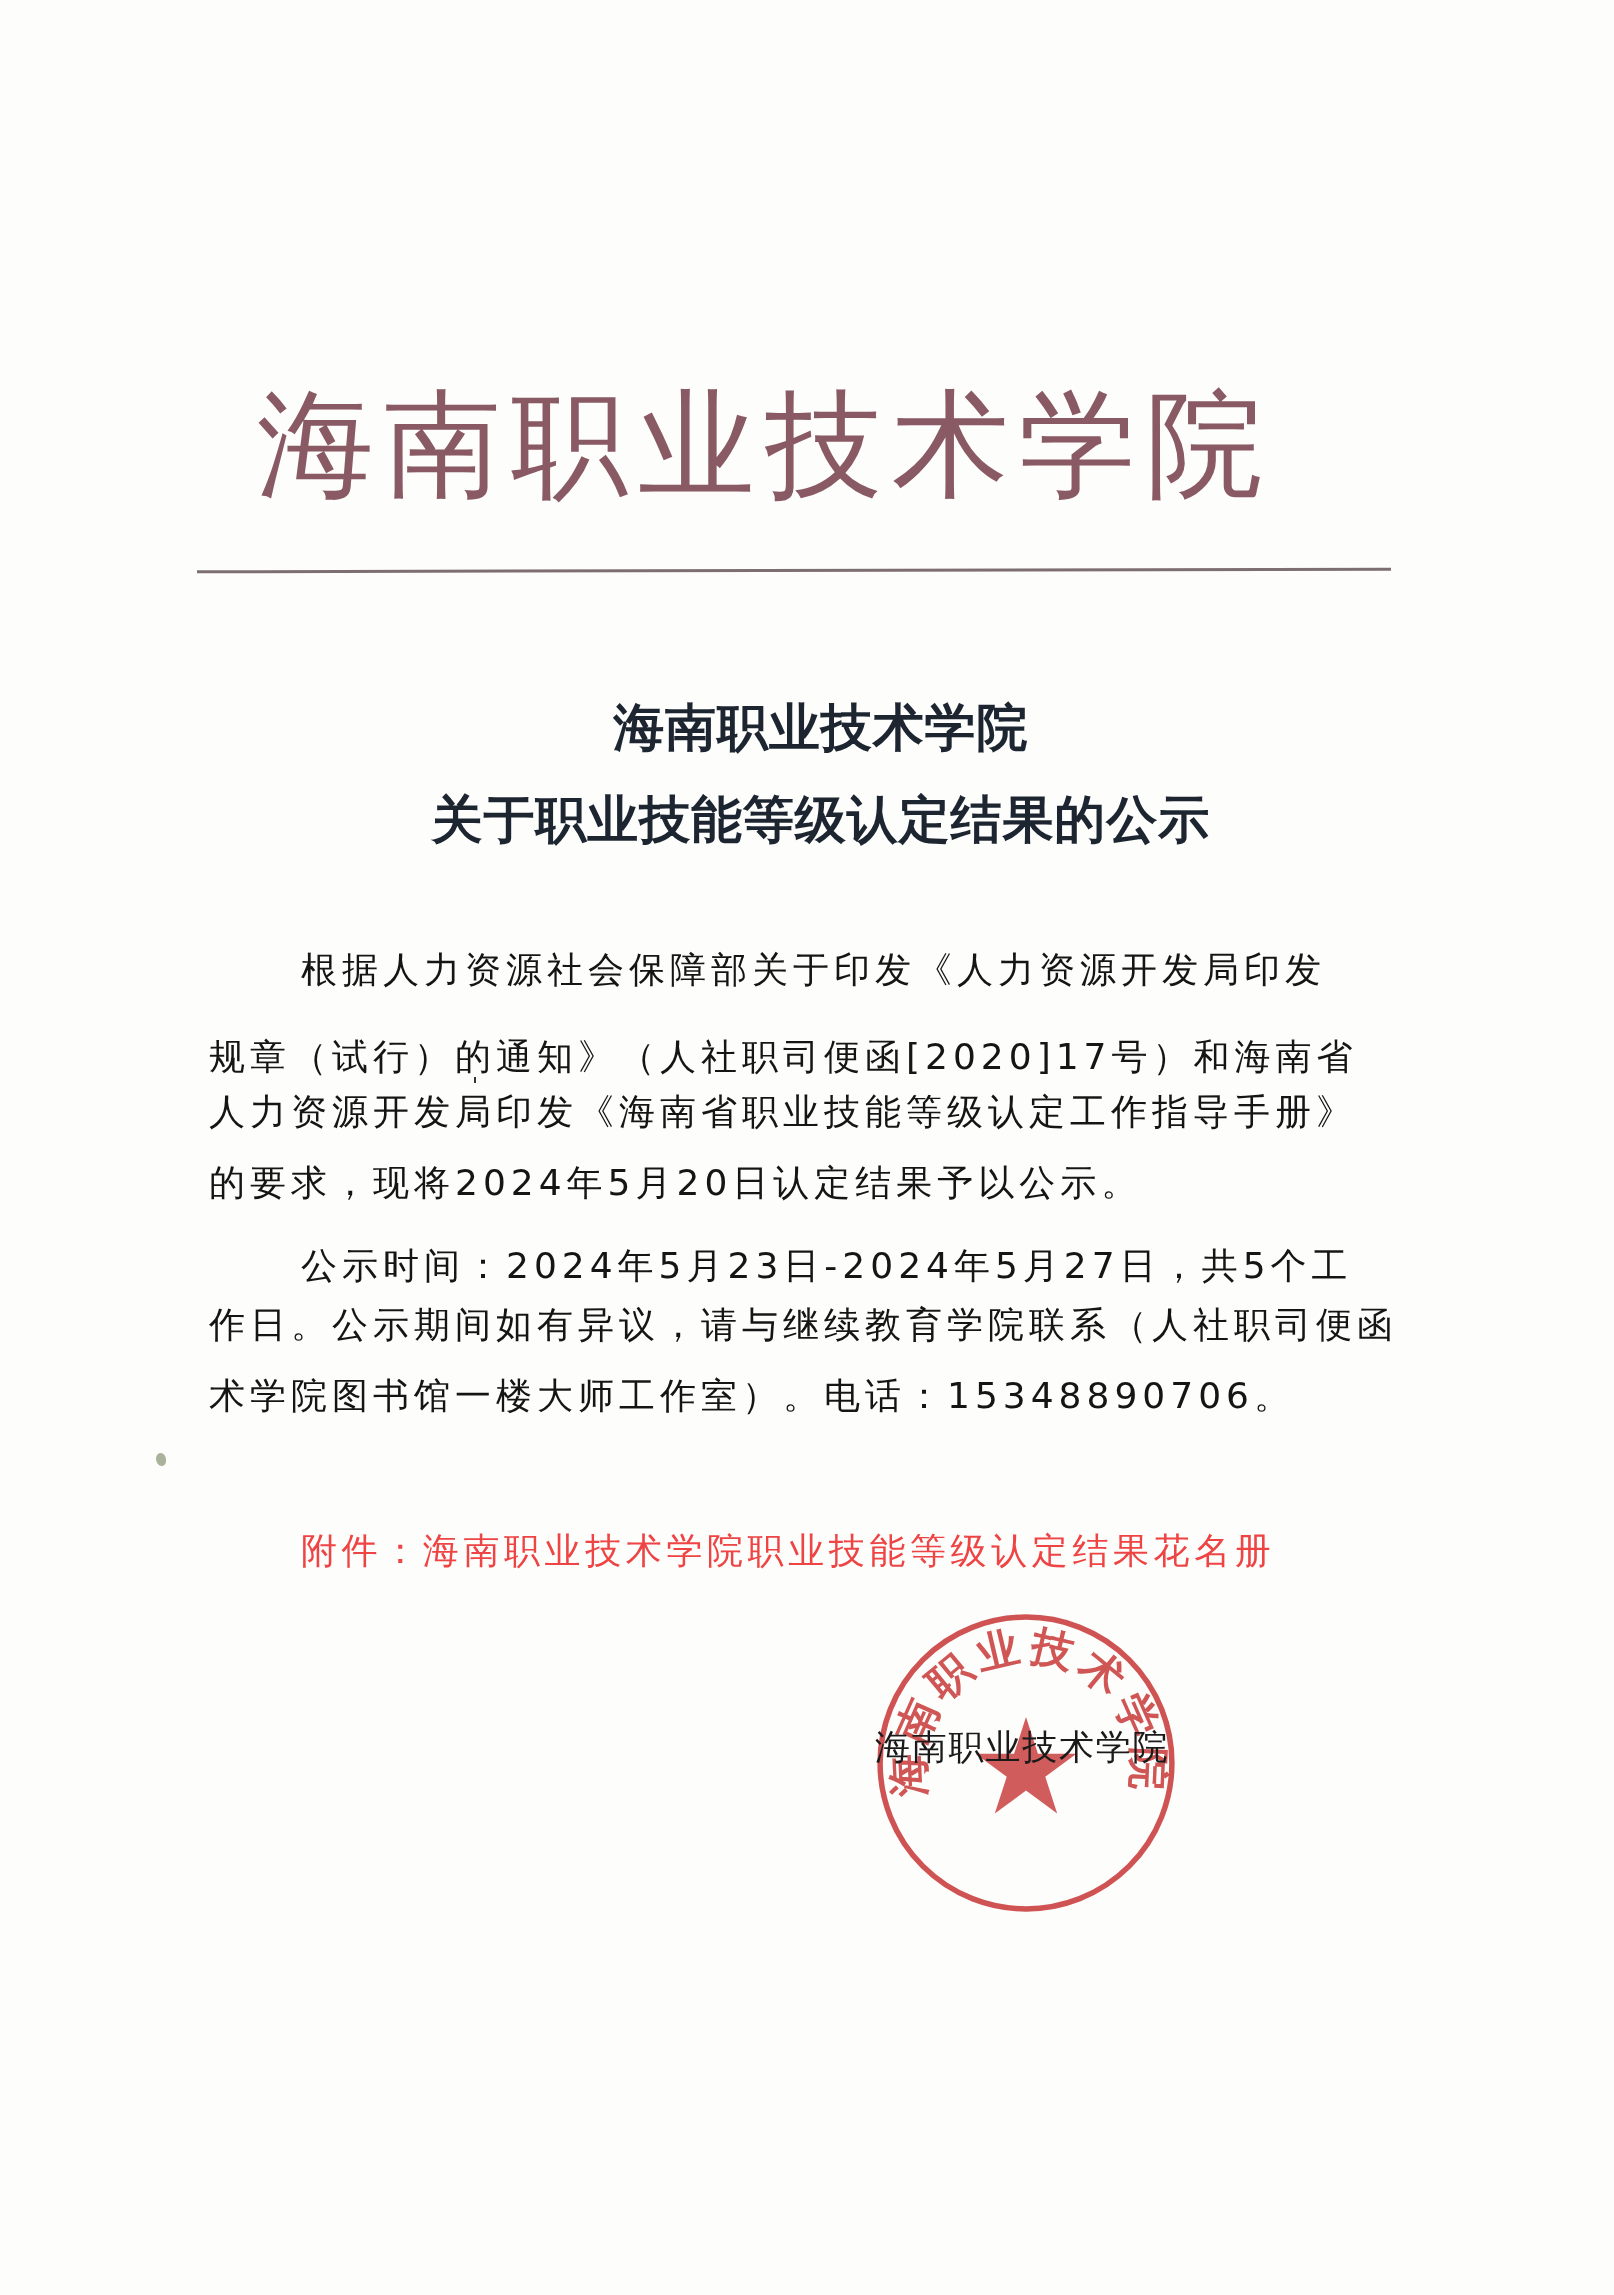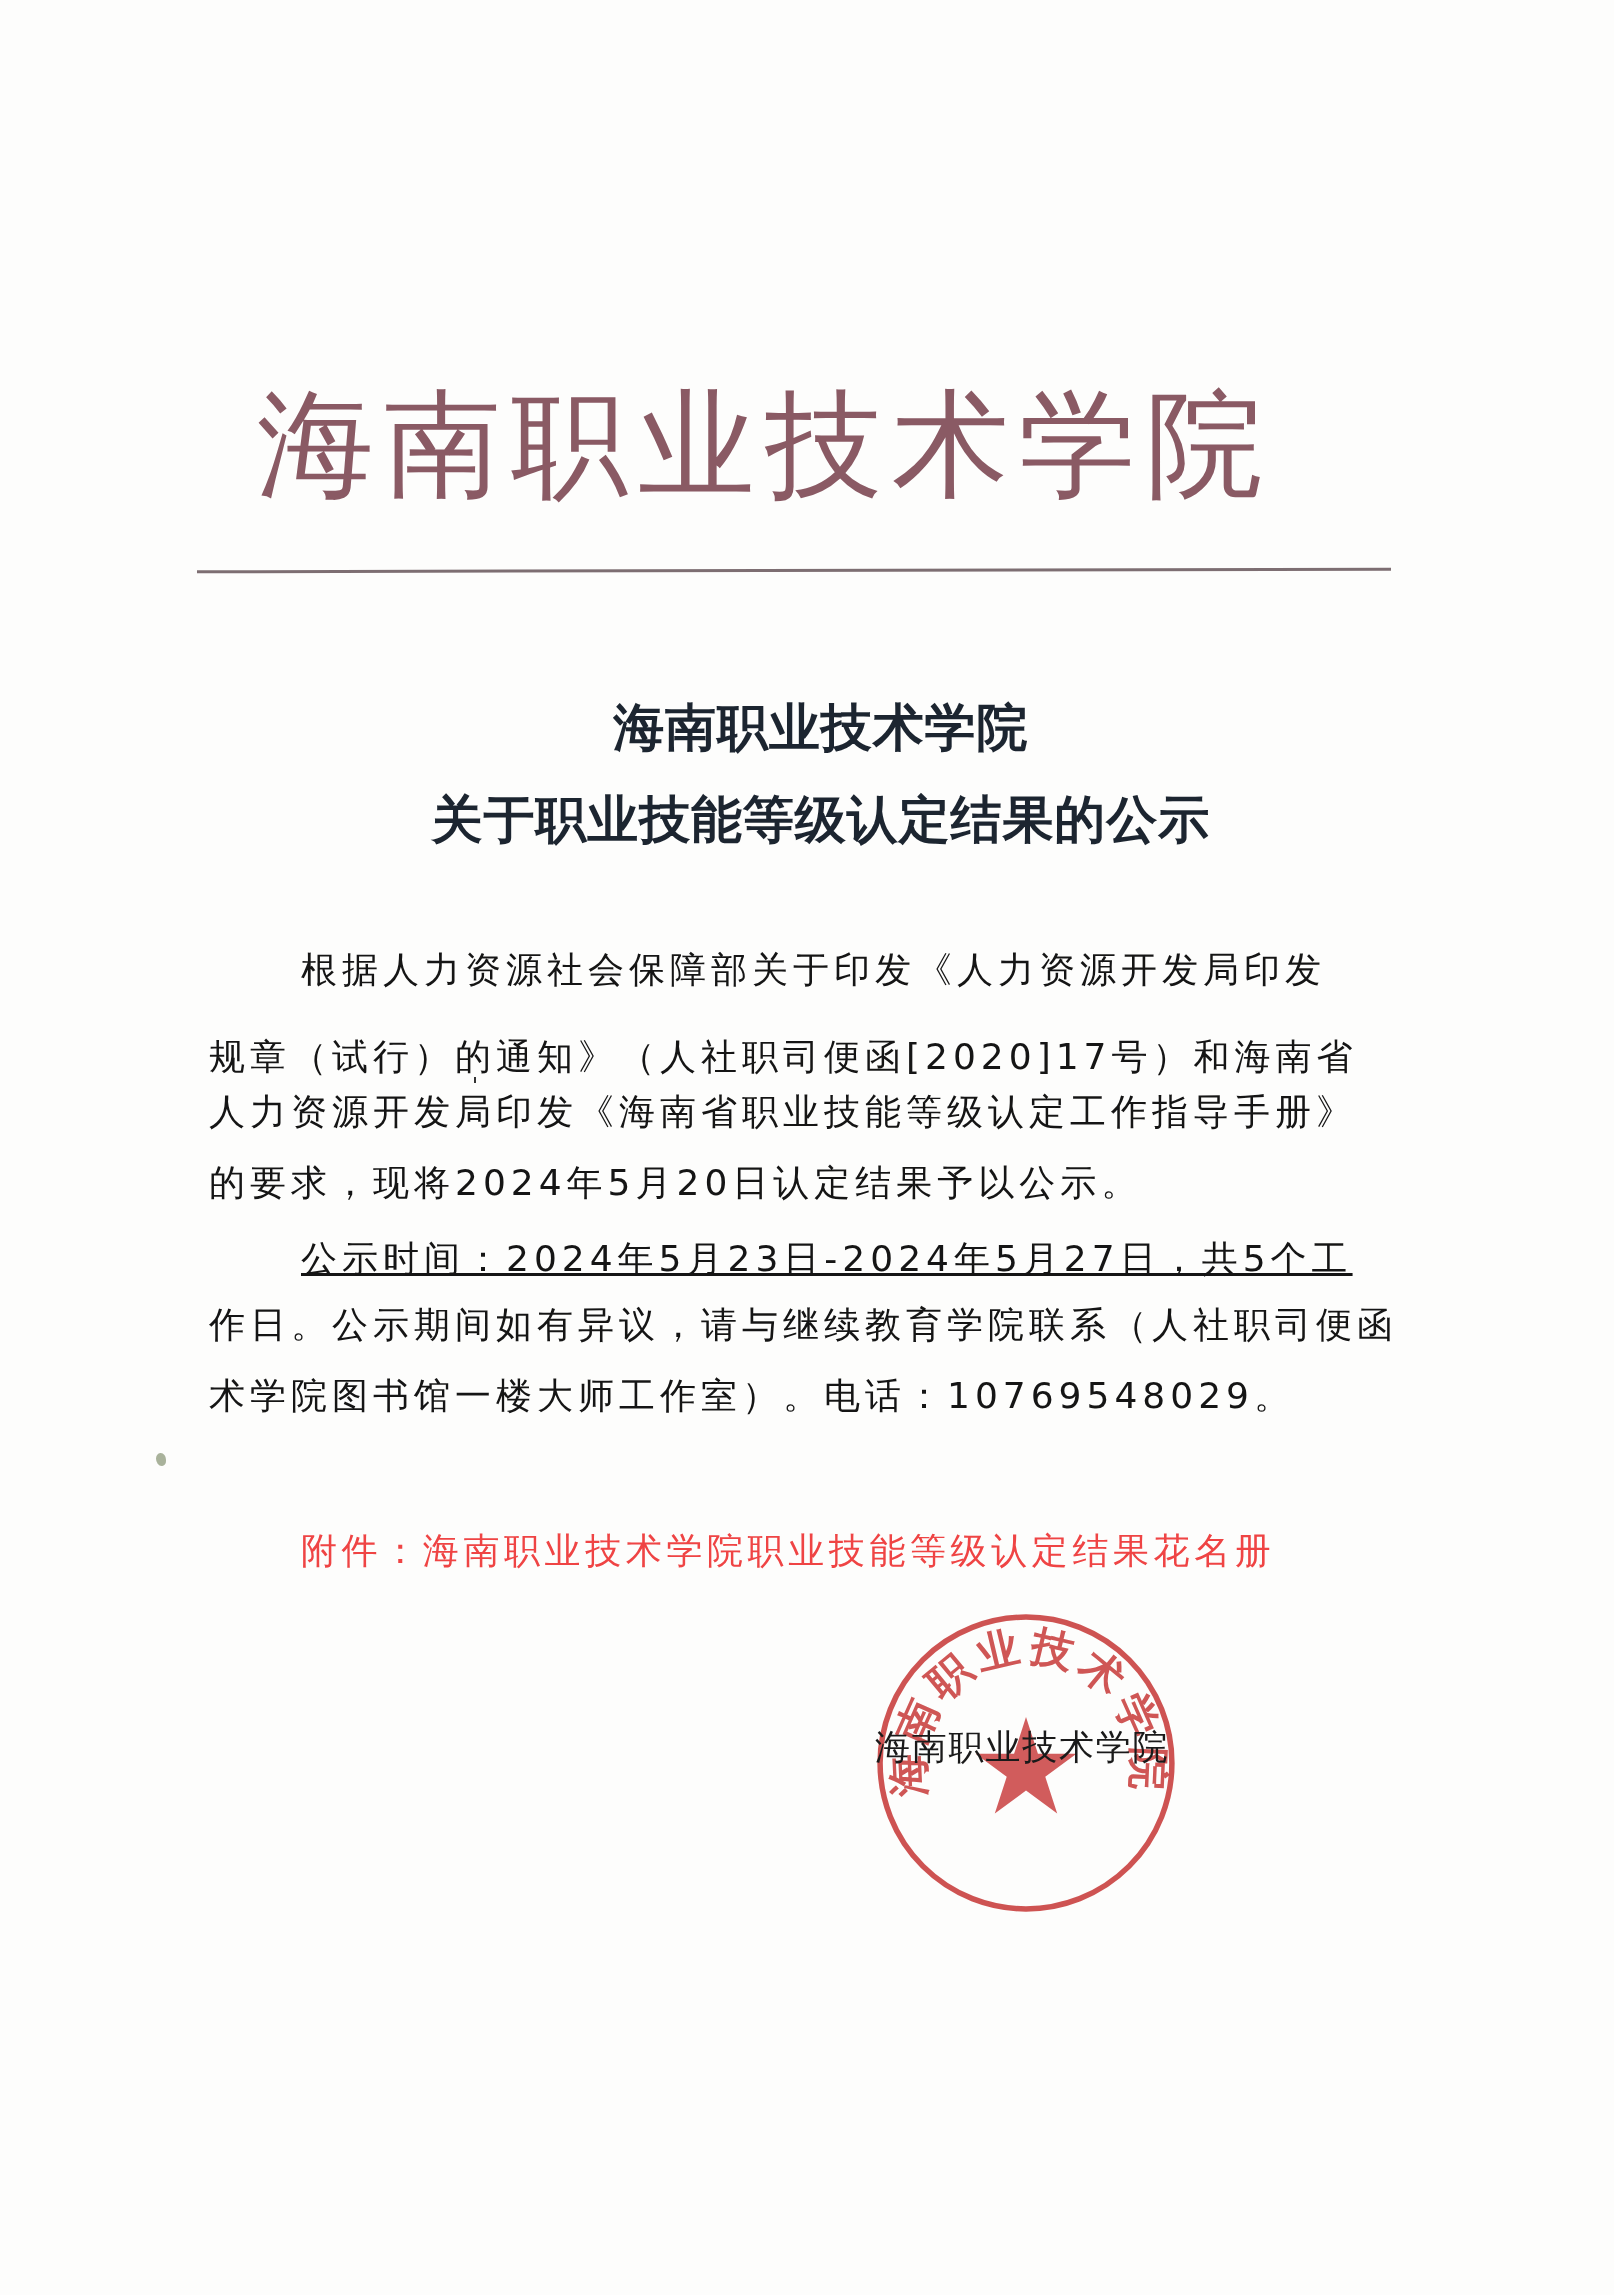--- a/index.html
+++ b/index.html
@@ -140,23 +140,23 @@
   <div class="body-text" style="top:946px;">
     <div class="line indent" style="top:0px;">根据人力资源社会保障部关于印发《人力资源开发局印发</div>
     <div class="line" style="top:87px;">规章（试行）的通知》（人社职司便函[2020]17号）和海南省</div>
     <div class="line" style="top:142px;">人力资源开发局印发《海南省职业技能等级认定工作指导手册》</div>
     <div class="line" style="top:213px;">的要求，现将2024年5月20日认定结果予以公示。</div>
   </div>
 
   <div class="dot-mark"></div>
 
   <div class="body-text" style="top:1230px;">
-    <div class="line indent" style="top:5px;text-decoration:underline;">公示时间：2024年5月23日-2024年5月27日，共5个工</div>
+    <div class="line indent" style="top:12px;">公示时间：2024年5月23日-2024年5月27日，共5个工</div>
     <div class="line" style="top:71px;">作日。公示期间如有异议，请与继续教育学院联系（人社职司便函</div>
-    <div class="line" style="top:142px;">术学院图书馆一楼大师工作室）。电话：10769548029。</div>
+    <div class="line" style="top:142px;">术学院图书馆一楼大师工作室）。电话：15348890706。</div>
   </div>
 
   <div class="speck"></div>
 
   <div class="attachment">附件：海南职业技术学院职业技能等级认定结果花名册</div>
 
   <svg class="seal" viewBox="0 0 680 680">
     <defs>
       <path id="sealArc" d="M 130 430 A 230 230 0 1 1 560 430" fill="none"></path>
     </defs>

